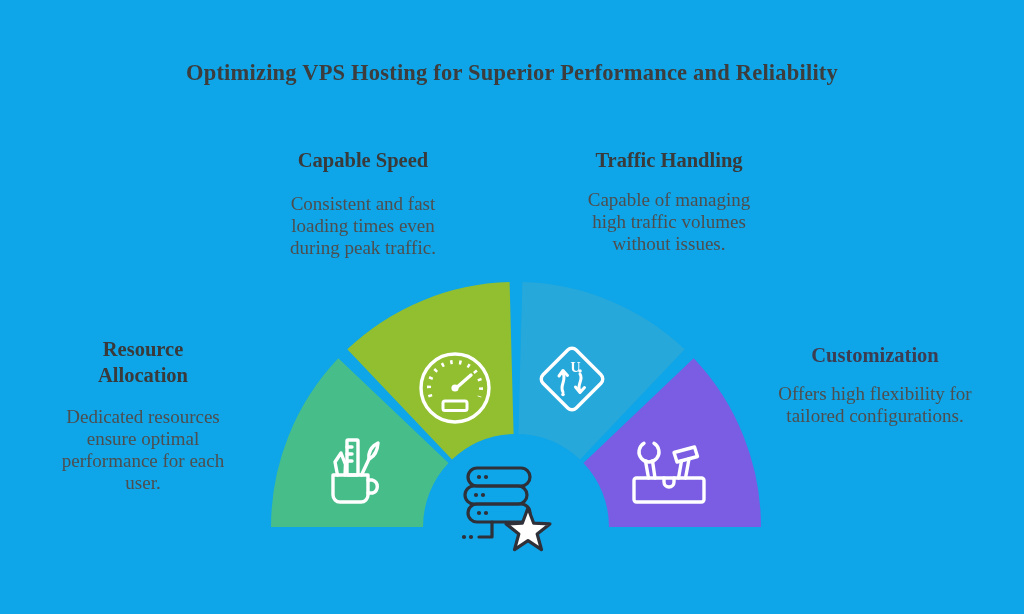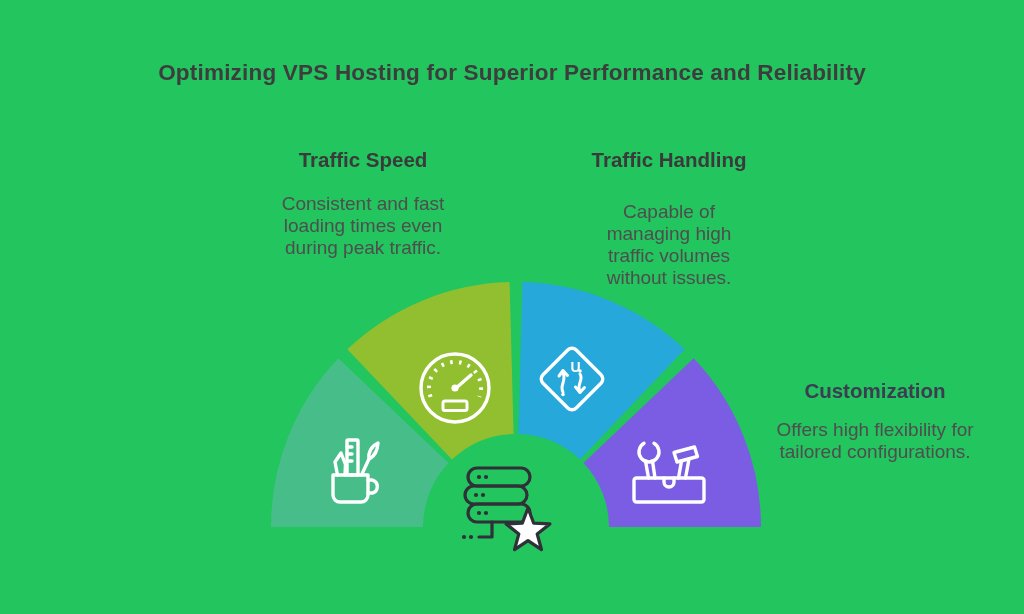--- a/index.html
+++ b/index.html
@@ -1,64 +1,68 @@
 <!DOCTYPE html>
 <html><head>
 <meta charset="utf-8">
 <style>
   html,body{margin:0;padding:0;background:#fff;}
   .stage{
-    position:relative;width:1024px;height:614px;background:#22c55e;overflow:hidden;
-    font-family:Liberation Sans, sans-serif;
+    position:relative;width:1024px;height:614px;background:#0ea5e9;overflow:hidden;
+    font-family:Liberation Serif, serif;
   }
   .page-title{
     position:absolute;left:0;right:0;top:60px;margin:0;
     text-align:center;font-size:22.5px;font-weight:700;color:#3D3D3D;
     letter-spacing:.2px;
   }
   .label-block{position:absolute;text-align:center;}
   .label-block h2{
     margin:0;font-size:20.5px;font-weight:700;color:#3A3A3A;line-height:26px;
   }
   .label-block p{
     margin:0 auto;font-size:19px;font-weight:400;color:#4E4E4E;line-height:22px;
   }
   .block-website-speed{left:263px;top:147px;width:200px;}
   .block-website-speed p{margin-top:20px;width:170px;}
   .block-traffic-handling{left:569px;top:147px;width:200px;}
-  .block-traffic-handling p{margin-top:28px;width:175px;}
+  .block-traffic-handling p{margin-top:16px;width:175px;}
   .block-resource-allocation{left:43px;top:336px;width:200px;}
   .block-resource-allocation h2{width:150px;margin:0 auto;}
   .block-resource-allocation p{margin-top:18px;width:185px;}
-  .block-customization{left:755px;top:378px;width:240px;}
+  .block-customization{left:755px;top:342px;width:240px;}
   .block-customization h2{color:#3D3D52;}
   .block-customization p{margin-top:15px;width:220px;}
   .diagram-svg{position:absolute;left:0;top:0;}
   .seg-icon{stroke:#FFFFFF;stroke-width:3.4;fill:none;stroke-linecap:round;stroke-linejoin:round;}
   .center-icon{stroke:#2F3038;stroke-width:3.2;fill:none;stroke-linecap:round;stroke-linejoin:round;}
   .dot{fill:#2F3038;stroke:none;}
   .wdot{fill:#FFFFFF;stroke:none;}
 </style>
 </head>
 <body>
 
 <div class="stage">
 
   <h1 class="page-title">Optimizing VPS Hosting for Superior Performance and Reliability</h1>
 
   <div class="label-block block-website-speed">
-    <h2>Traffic Speed</h2>
+    <h2>Capable Speed</h2>
     <p>Consistent and fast loading times even during peak traffic.</p>
   </div>
 
   <div class="label-block block-traffic-handling">
     <h2>Traffic Handling</h2>
     <p>Capable of managing high traffic volumes without issues.</p>
   </div>
 
+  <div class="label-block block-resource-allocation">
+    <h2>Resource Allocation</h2>
+    <p>Dedicated resources ensure optimal performance for each user.</p>
+  </div>
 
   <div class="label-block block-customization">
     <h2>Customization</h2>
     <p>Offers high flexibility for tailored configurations.</p>
   </div>
 
   <svg class="diagram-svg" width="1024" height="614" viewBox="0 0 1024 614">
 
     <path d="M271,527 A245,245 0 0 1 338.3,358.3 L448.5,463 A93,93 0 0 0 423,527 Z" fill="#47BE8A"></path>
     <path d="M347.3,349.3 A245,245 0 0 1 509.6,282.1 L513.6,434 A93,93 0 0 0 452,459.5 Z" fill="#92BF2F"></path>

